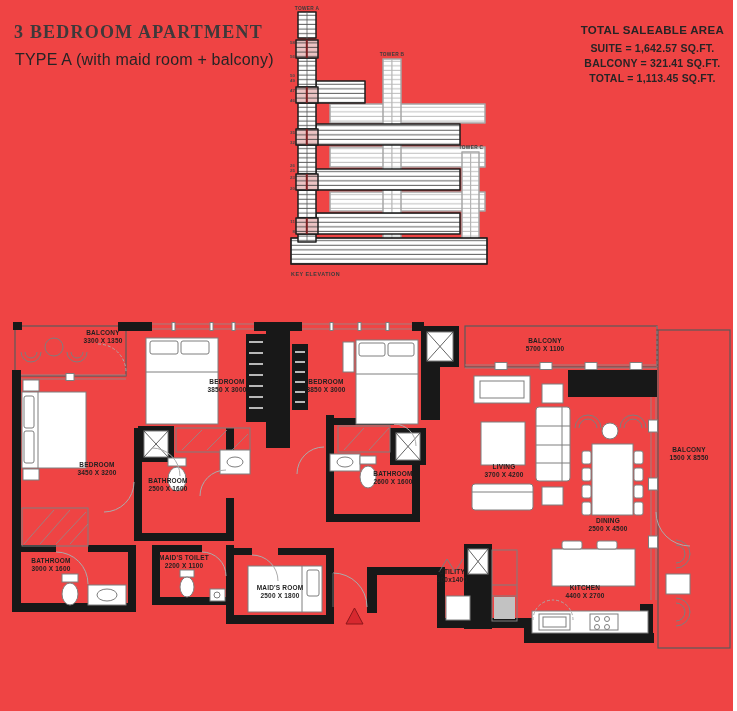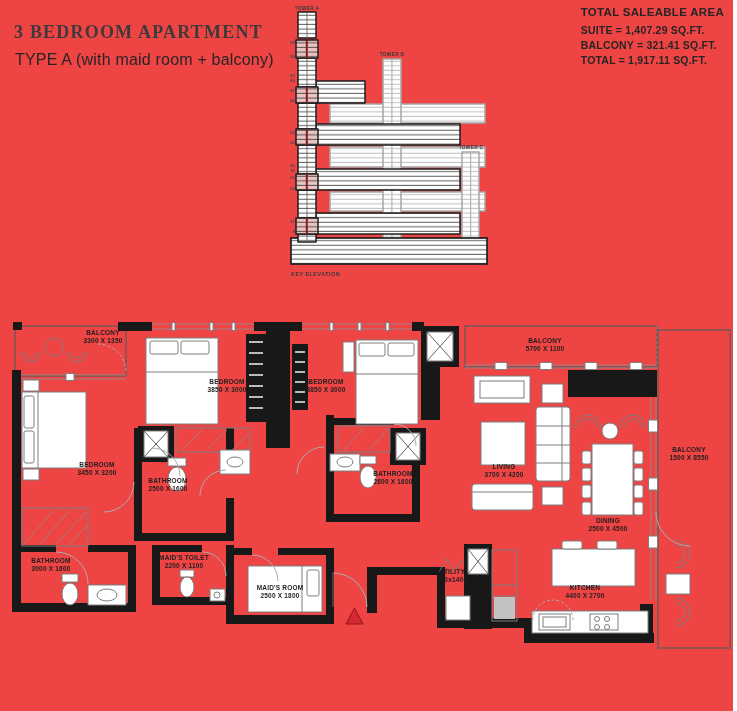--- a/index.html
+++ b/index.html
@@ -1,19 +1,19 @@
 <!DOCTYPE html>
 <html><head>
 <meta charset="utf-8">
 <style>
   html,body{margin:0;padding:0;background:#fff}
   .page{position:relative;width:733px;height:711px;background:#ef4444;font-family:"Liberation Sans",sans-serif;overflow:hidden}
   .title{position:absolute;left:14px;top:22px;font-family:"Liberation Serif",serif;font-size:18px;font-weight:600;letter-spacing:1.2px;color:#3e393a}
   .subtitle{position:absolute;left:15px;top:51px;font-size:16px;color:#272425;letter-spacing:.2px}
-  .area{position:absolute;top:6px;right:9px;text-align:left;color:#272425}
+  .area{position:absolute;top:24px;right:9px;text-align:center;color:#272425}
   .area-heading{font-size:11.5px;font-weight:700;letter-spacing:.3px;margin-bottom:5px}
   .area-line{font-size:10.5px;font-weight:700;line-height:15px;letter-spacing:.2px}
   .elev{position:absolute;left:275px;top:2px}
   .plan{position:absolute;left:0;top:320px}
   .rlabel{position:absolute;text-align:center;font-size:6.5px;line-height:8px;color:#1f1f1f;letter-spacing:.2px;font-weight:600}
   svg .w{fill:#181818}
   svg .f{fill:#fff;stroke:#7e7e7e;stroke-width:1}
   svg .fl{fill:none;stroke:#7e7e7e;stroke-width:1}
   svg .tn{fill:none;stroke:#5a5a5a;stroke-width:1.2}
   svg .gl{stroke:#8f8f8f;stroke-width:.8;fill:none}
@@ -31,23 +31,23 @@
 </head>
 <body>
 
 <div class="page">
 
   <div class="title">3 BEDROOM APARTMENT</div>
   <div class="subtitle">TYPE A (with maid room + balcony)</div>
 
   <div class="area">
     <div class="area-heading">TOTAL SALEABLE AREA</div>
-    <div class="area-line">SUITE = 1,407.29 SQ.FT.</div>
+    <div class="area-line">SUITE = 1,642.57 SQ.FT.</div>
     <div class="area-line">BALCONY = 321.41 SQ.FT.</div>
-    <div class="area-line">TOTAL = 1,917.11 SQ.FT.</div>
+    <div class="area-line">TOTAL = 1,113.45 SQ.FT.</div>
   </div>
 
   <svg class="elev" width="232" height="282" viewBox="0 0 232 282">
     <defs>
       <pattern id="hs" width="4" height="4.6" patternUnits="userSpaceOnUse">
         <line x1="0" y1="4" x2="4" y2="4" stroke="#2a2a2a" stroke-width="0.8"></line>
       </pattern>
       <pattern id="hsg" width="4" height="4.6" patternUnits="userSpaceOnUse">
         <line x1="0" y1="4" x2="4" y2="4" stroke="#a9a9a9" stroke-width="0.8"></line>
       </pattern>

